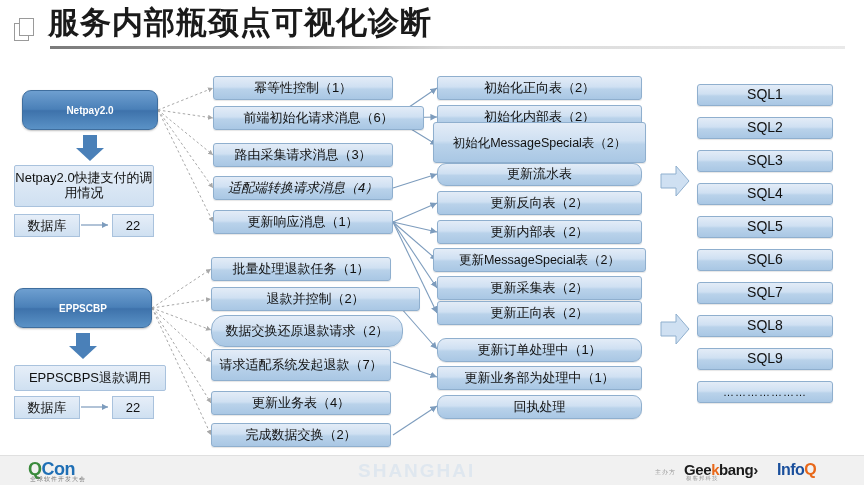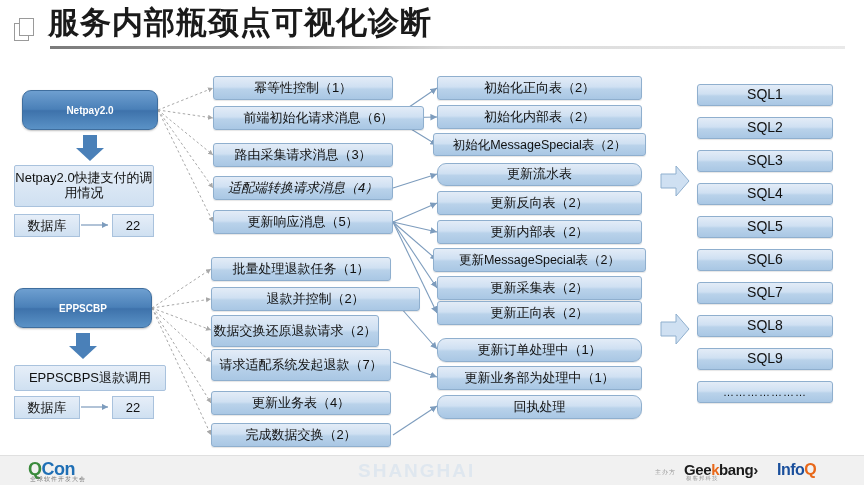--- a/index.html
+++ b/index.html
@@ -202,49 +202,49 @@
   <div class="box" style="left:213px;top:106px;width:211px;height:24px;">
     <span>前端初始化请求消息（6）</span>
   </div>
   <div class="box" style="left:213px;top:143px;width:180px;height:24px;">
     <span>路由采集请求消息（3）</span>
   </div>
   <div class="box" style="left:213px;top:176px;width:180px;height:24px;font-style:italic;">
     <span>适配端转换请求消息（4）</span>
   </div>
   <div class="box" style="left:213px;top:210px;width:180px;height:24px;">
-    <span>更新响应消息（5）</span>
+    <span>更新响应消息（1）</span>
   </div>
 
   <div class="box" style="left:211px;top:257px;width:180px;height:24px;">
     <span>批量处理退款任务（1）</span>
   </div>
   <div class="box" style="left:211px;top:287px;width:209px;height:24px;">
     <span>退款并控制（2）</span>
   </div>
-  <div class="box" style="left:211px;top:315px;width:168px;height:32px;">
+  <div class="box" style="left:211px;top:315px;width:192px;height:32px;border-radius:14px;">
     <span>数据交换还原退款请求（2）</span>
   </div>
   <div class="box" style="left:211px;top:349px;width:180px;height:32px;">
     <span>请求适配系统发起退款（7）</span>
   </div>
   <div class="box" style="left:211px;top:391px;width:180px;height:24px;">
     <span>更新业务表（4）</span>
   </div>
   <div class="box" style="left:211px;top:423px;width:180px;height:24px;">
     <span>完成数据交换（2）</span>
   </div>
 
   <div class="box" style="left:437px;top:76px;width:205px;height:24px;">
     <span>初始化正向表（2）</span>
   </div>
   <div class="box" style="left:437px;top:105px;width:205px;height:24px;">
     <span>初始化内部表（2）</span>
   </div>
-  <div class="box" style="left:433px;top:133px;width:213px;height:23px;">
+  <div class="box" style="left:433px;top:122px;width:213px;height:41px;">
     <span style="font-size:12.5px;">初始化MessageSpecial表（2）</span>
   </div>
   <div class="box rounded" style="left:437px;top:163px;width:205px;height:23px;">
     <span>更新流水表</span>
   </div>
   <div class="box" style="left:437px;top:191px;width:205px;height:24px;">
     <span>更新反向表（2）</span>
   </div>
   <div class="box" style="left:437px;top:220px;width:205px;height:24px;">
     <span>更新内部表（2）</span>

